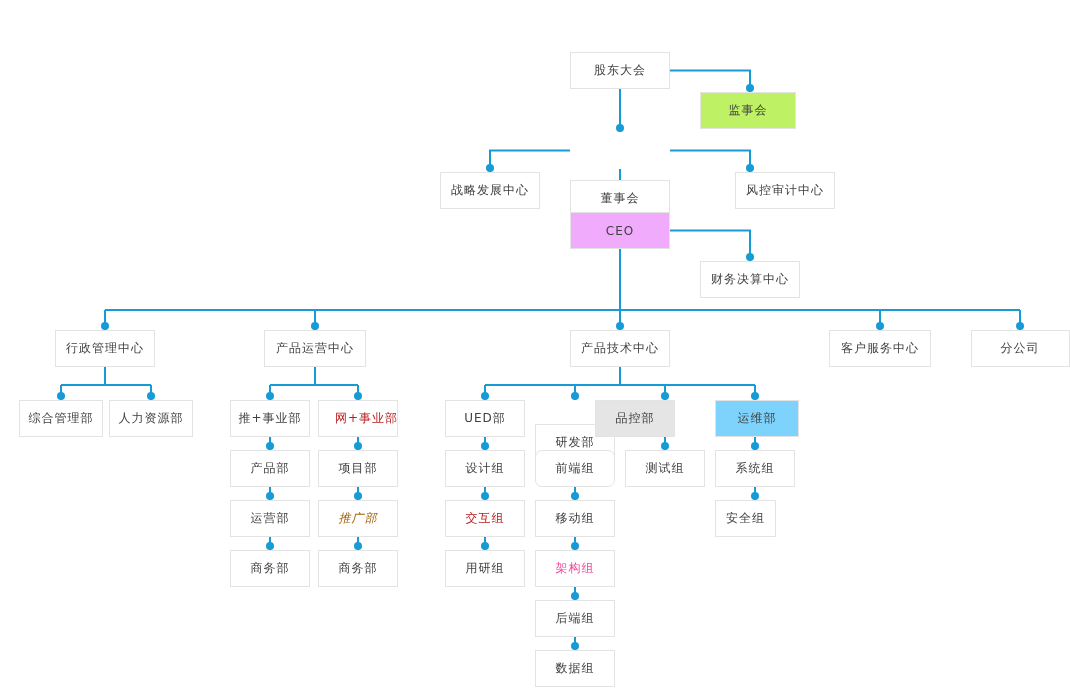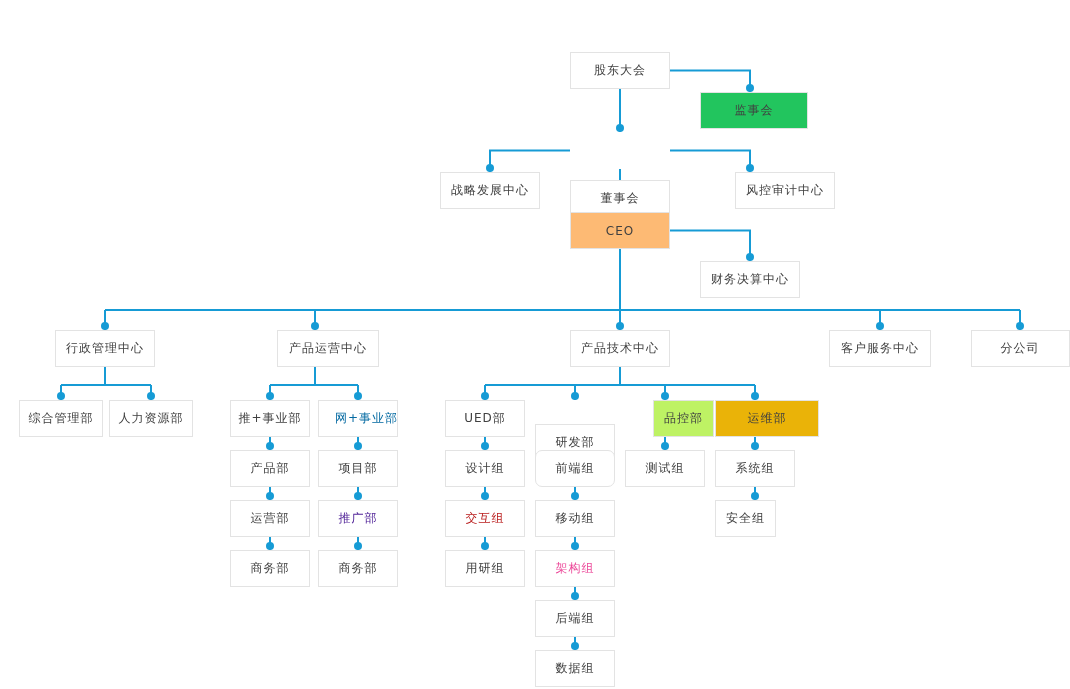--- a/index.html
+++ b/index.html
@@ -116,47 +116,47 @@
       <circle cx="575" cy="646" r="4" fill="#169bd5"></circle>
       <polyline points="665,437 665,450" fill="none" stroke="#169bd5" stroke-width="2"></polyline>
       <circle cx="665" cy="446" r="4" fill="#169bd5"></circle>
       <polyline points="755,437 755,450" fill="none" stroke="#169bd5" stroke-width="2"></polyline>
       <circle cx="755" cy="446" r="4" fill="#169bd5"></circle>
       <polyline points="755,487 755,500" fill="none" stroke="#169bd5" stroke-width="2"></polyline>
       <circle cx="755" cy="496" r="4" fill="#169bd5"></circle>
     </svg>
   <div id="nodes">
       <div class="node" style="left: 570px; top: 52px; width: 100px; height: 37px; background: rgb(255, 255, 255); border-color: rgb(227, 227, 227); color: rgb(64, 64, 64);">股东大会</div>
-      <div class="node" style="left: 700px; top: 92px; width: 108px; height: 37px; background: #22c55e; border-color: rgb(227, 227, 227); color: rgb(64, 64, 64);">监事会</div>
+      <div class="node" style="left: 700px; top: 92px; width: 96px; height: 37px; background: #bef264; border-color: rgb(227, 227, 227); color: rgb(64, 64, 64);">监事会</div>
       <div class="node" style="left: 570px; top: 132px; width: 100px; height: 37px; background: rgb(255, 255, 255); border-color: rgb(227, 227, 227); color: rgb(64, 64, 64); margin-top: 48px;">董事会</div>
       <div class="node" style="left: 440px; top: 172px; width: 100px; height: 37px; background: rgb(255, 255, 255); border-color: rgb(227, 227, 227); color: rgb(64, 64, 64);">战略发展中心</div>
       <div class="node" style="left: 700px; top: 172px; width: 100px; height: 37px; background: rgb(255, 255, 255); border-color: rgb(227, 227, 227); color: rgb(64, 64, 64); margin-left: 35px;">风控审计中心</div>
-      <div class="node" style="left: 570px; top: 212px; width: 100px; height: 37px; background: #fdba74; border-color: rgb(227, 227, 227); color: rgb(64, 64, 64);">CEO</div>
+      <div class="node" style="left: 570px; top: 212px; width: 100px; height: 37px; background: #f0abfc; border-color: rgb(227, 227, 227); color: rgb(64, 64, 64);">CEO</div>
       <div class="node" style="left: 700px; top: 261px; width: 100px; height: 37px; background: rgb(255, 255, 255); border-color: rgb(227, 227, 227); color: rgb(64, 64, 64);">财务决算中心</div>
       <div class="node" style="left: 55px; top: 330px; width: 100px; height: 37px; background: rgb(255, 255, 255); border-color: rgb(227, 227, 227); color: rgb(64, 64, 64);">行政管理中心</div>
-      <div class="node" style="left: 264px; top: 330px; width: 102px; height: 37px; background: rgb(255, 255, 255); border-color: rgb(227, 227, 227); color: rgb(64, 64, 64); margin-left: 13px;">产品运营中心</div>
+      <div class="node" style="left: 264px; top: 330px; width: 102px; height: 37px; background: rgb(255, 255, 255); border-color: rgb(227, 227, 227); color: rgb(64, 64, 64);">产品运营中心</div>
       <div class="node" style="left: 570px; top: 330px; width: 100px; height: 37px; background: rgb(255, 255, 255); border-color: rgb(227, 227, 227); color: rgb(64, 64, 64);">产品技术中心</div>
       <div class="node" style="left: 829px; top: 330px; width: 102px; height: 37px; background: rgb(255, 255, 255); border-color: rgb(227, 227, 227); color: rgb(64, 64, 64);">客户服务中心</div>
       <div class="node" style="left: 970.5px; top: 330px; width: 99px; height: 37px; background: rgb(255, 255, 255); border-color: rgb(227, 227, 227); color: rgb(64, 64, 64);">分公司</div>
       <div class="node" style="left: 19px; top: 400px; width: 84px; height: 37px; background: rgb(255, 255, 255); border-color: rgb(227, 227, 227); color: rgb(64, 64, 64);">综合管理部</div>
       <div class="node" style="left: 109px; top: 400px; width: 84px; height: 37px; background: rgb(255, 255, 255); border-color: rgb(227, 227, 227); color: rgb(64, 64, 64);">人力资源部</div>
       <div class="node" style="left: 230px; top: 400px; width: 80px; height: 37px; background: rgb(255, 255, 255); border-color: rgb(227, 227, 227); color: rgb(64, 64, 64);">推+事业部</div>
-      <div class="node" style="left: 318px; top: 400px; width: 80px; height: 37px; background: rgb(255, 255, 255); border-color: rgb(227, 227, 227); color: #0369a1; padding-left: 17px;">网+事业部</div>
+      <div class="node" style="left: 318px; top: 400px; width: 80px; height: 37px; background: rgb(255, 255, 255); border-color: rgb(227, 227, 227); color: #b91c1c; padding-left: 17px;">网+事业部</div>
       <div class="node" style="left: 445px; top: 400px; width: 80px; height: 37px; background: rgb(255, 255, 255); border-color: rgb(227, 227, 227); color: rgb(64, 64, 64);">UED部</div>
       <div class="node" style="left: 535px; top: 400px; width: 80px; height: 37px; background: rgb(255, 255, 255); border-color: rgb(227, 227, 227); color: rgb(64, 64, 64); margin-top: 24px;">研发部</div>
-      <div class="node" style="left: 653px; top: 400px; width: 61px; height: 37px; background: #bef264; border-color: rgb(227, 227, 227); color: rgb(64, 64, 64);">品控部</div>
-      <div class="node" style="left: 715px; top: 400px; width: 104px; height: 37px; background: #eab308; border-color: rgb(227, 227, 227); color: rgb(64, 64, 64); font-family: Liberation Mono, monospace;">运维部</div>
+      <div class="node" style="left: 595px; top: 400px; width: 80px; height: 37px; background: #e5e5e5; border-color: rgb(227, 227, 227); color: rgb(64, 64, 64);">品控部</div>
+      <div class="node" style="left: 715px; top: 400px; width: 84px; height: 37px; background: #7dd3fc; border-color: rgb(227, 227, 227); color: rgb(64, 64, 64); font-family: Liberation Mono, monospace;">运维部</div>
       <div class="node" style="left: 230px; top: 450px; width: 80px; height: 37px; background: rgb(255, 255, 255); border-color: rgb(227, 227, 227); color: rgb(64, 64, 64);">产品部</div>
       <div class="node" style="left: 318px; top: 450px; width: 80px; height: 37px; background: rgb(255, 255, 255); border-color: rgb(227, 227, 227); color: rgb(64, 64, 64);">项目部</div>
       <div class="node" style="left: 445px; top: 450px; width: 80px; height: 37px; background: rgb(255, 255, 255); border-color: rgb(227, 227, 227); color: rgb(64, 64, 64);">设计组</div>
       <div class="node" style="left: 535px; top: 450px; width: 80px; height: 37px; background: rgb(255, 255, 255); border-color: rgb(227, 227, 227); color: rgb(64, 64, 64); border-radius: 7px;">前端组</div>
       <div class="node" style="left: 625px; top: 450px; width: 80px; height: 37px; background: rgb(255, 255, 255); border-color: rgb(227, 227, 227); color: rgb(64, 64, 64);">测试组</div>
       <div class="node" style="left: 715px; top: 450px; width: 80px; height: 37px; background: rgb(255, 255, 255); border-color: rgb(227, 227, 227); color: rgb(64, 64, 64);">系统组</div>
       <div class="node" style="left: 230px; top: 500px; width: 80px; height: 37px; background: rgb(255, 255, 255); border-color: rgb(227, 227, 227); color: rgb(64, 64, 64);">运营部</div>
-      <div class="node" style="left: 318px; top: 500px; width: 80px; height: 37px; background: rgb(255, 255, 255); border-color: rgb(227, 227, 227); color: #4c1d95;">推广部</div>
+      <div class="node" style="left: 318px; top: 500px; width: 80px; height: 37px; background: rgb(255, 255, 255); border-color: rgb(227, 227, 227); color: #a16207; font-style: italic;">推广部</div>
       <div class="node" style="left: 445px; top: 500px; width: 80px; height: 37px; background: rgb(255, 255, 255); border-color: rgb(227, 227, 227); color: #b91c1c;">交互组</div>
       <div class="node" style="left: 535px; top: 500px; width: 80px; height: 37px; background: rgb(255, 255, 255); border-color: rgb(227, 227, 227); color: rgb(64, 64, 64);">移动组</div>
       <div class="node" style="left: 715px; top: 500px; width: 61px; height: 37px; background: rgb(255, 255, 255); border-color: rgb(227, 227, 227); color: rgb(64, 64, 64);">安全组</div>
       <div class="node" style="left: 230px; top: 550px; width: 80px; height: 37px; background: rgb(255, 255, 255); border-color: rgb(227, 227, 227); color: rgb(64, 64, 64);">商务部</div>
       <div class="node" style="left: 318px; top: 550px; width: 80px; height: 37px; background: rgb(255, 255, 255); border-color: rgb(227, 227, 227); color: rgb(64, 64, 64);">商务部</div>
       <div class="node" style="left: 445px; top: 550px; width: 80px; height: 37px; background: rgb(255, 255, 255); border-color: rgb(227, 227, 227); color: rgb(64, 64, 64);">用研组</div>
       <div class="node" style="left: 535px; top: 550px; width: 80px; height: 37px; background: rgb(255, 255, 255); border-color: rgb(227, 227, 227); color: #ec4899;">架构组</div>
       <div class="node" style="left: 535px; top: 600px; width: 80px; height: 37px; background: rgb(255, 255, 255); border-color: rgb(227, 227, 227); color: rgb(64, 64, 64);">后端组</div>
       <div class="node" style="left: 535px; top: 650px; width: 80px; height: 37px; background: rgb(255, 255, 255); border-color: rgb(227, 227, 227); color: rgb(64, 64, 64);">数据组</div>
     </div>

